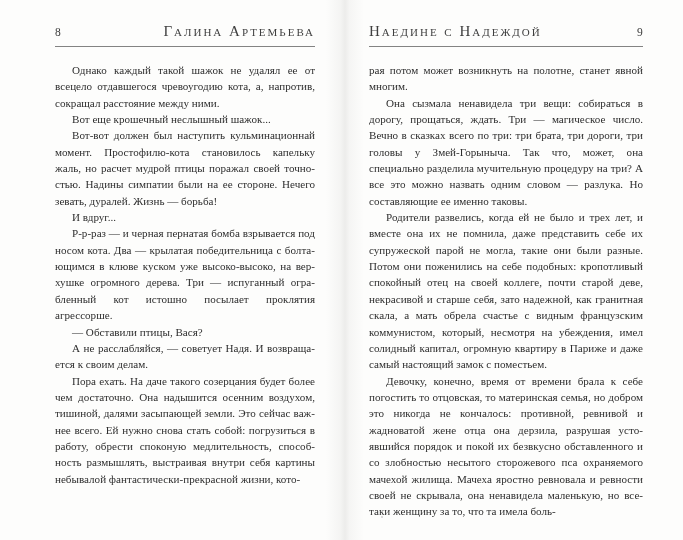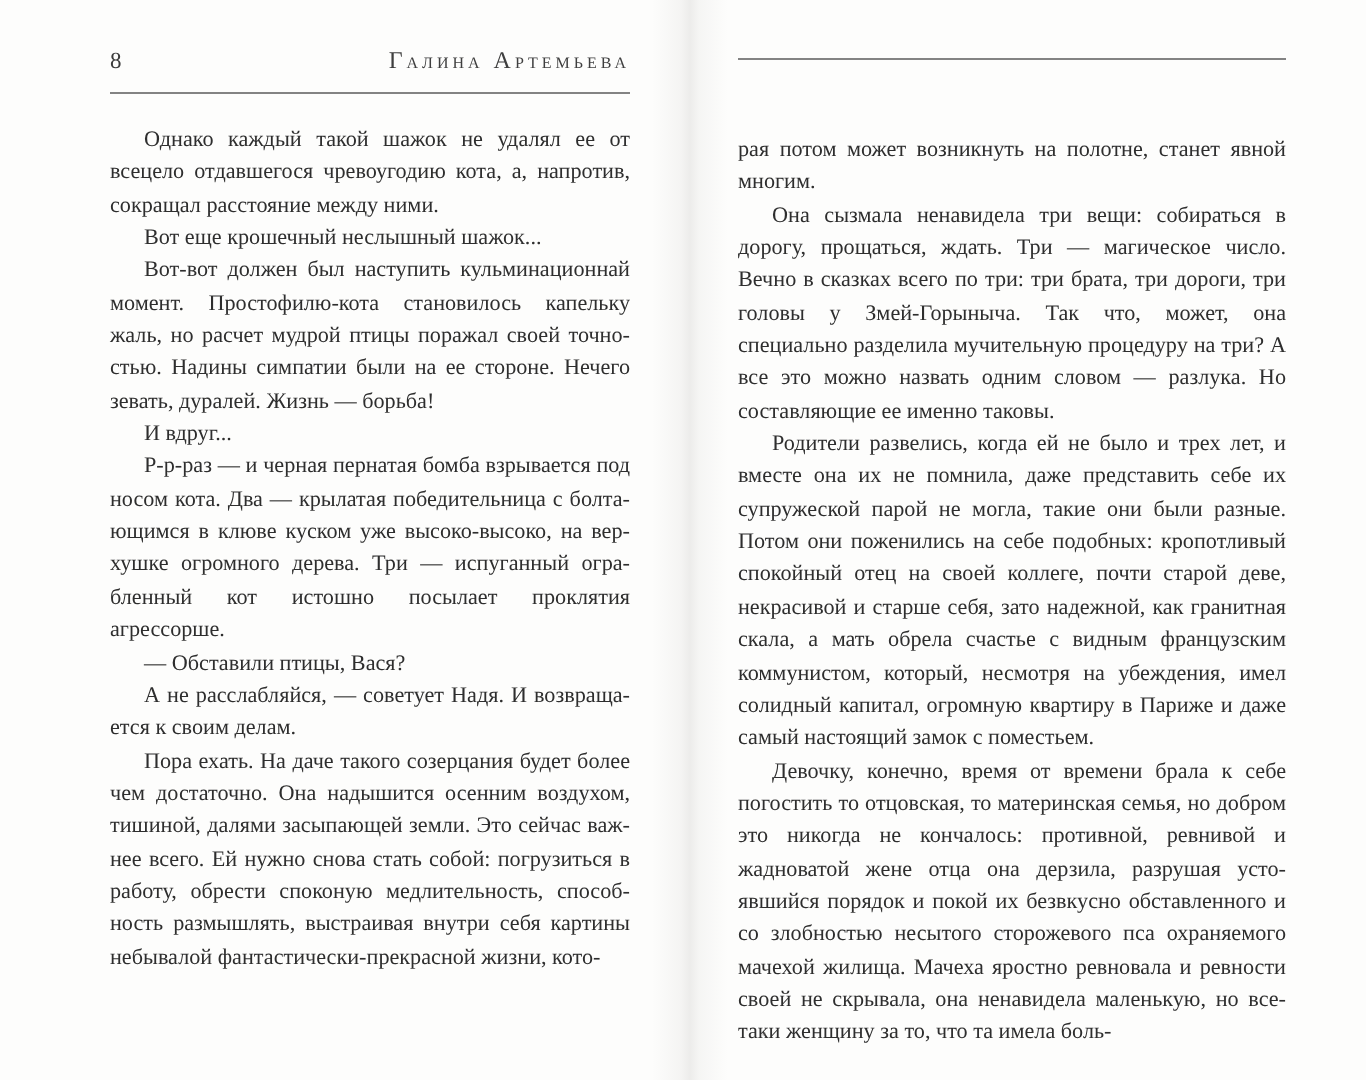--- a/index.html
+++ b/index.html
@@ -69,21 +69,21 @@
   }
 
   .folio {
     font-size: 11.5px;
     color: #3b3b3b;
     letter-spacing: 0.2px;
     line-height: 1;
   }
 
   .runtitle {
-    font-size: 12px;
+    font-size: 15px;
     color: #3f3f3f;
     letter-spacing: 2.0px;
     text-transform: none;
     font-variant: small-caps;
     white-space: nowrap;
     line-height: 1;
   }
 
   .rule {
     height: 1px;
@@ -150,20 +150,24 @@
       <p>И вдруг...</p>
       <p>Р-р-раз — и черная пернатая бомба взрывается под носом кота. Два — крылатая победительница с болта­ющимся в клюве куском уже высоко-высоко, на вер­хушке огромного дерева. Три — испуганный огра­бленный кот истошно посылает проклятия агрессорше.</p>
       <p>— Обставили птицы, Вася?</p>
       <p>А не расслабляйся, — советует Надя. И возвраща­ется к своим делам.</p>
       <p>Пора ехать. На даче такого созерцания будет более чем достаточно. Она надышится осенним воздухом, тишиной, далями засыпающей земли. Это сейчас важ­нее всего. Ей нужно снова стать собой: погрузиться в работу, обрести споконую медлительность, способ­ность размышлять, выстраивая внутри себя картины небывалой фантастически-прекрасной жизни, кото-</p>
     </div>
   </div>
 
   <div class="page right">
     <div class="runhead">
+      <div class="runhead-row">
+        <span class="runtitle">Наедине с Надеждой</span>
+        <span class="folio">9</span>
+      </div>
       <div class="rule"></div>
     </div>
 
     <div class="column">
       <p class="cont">рая потом может возникнуть на полотне, станет явной многим.</p>
       <p>Она сызмала ненавидела три вещи: собираться в дорогу, прощаться, ждать. Три — магическое число. Вечно в сказках всего по три: три брата, три дороги, три головы у Змей-Горыныча. Так что, может, она специально разделила мучительную процедуру на три? А все это можно назвать одним словом — разлука. Но составляющие ее именно таковы.</p>
       <p>Родители развелись, когда ей не было и трех лет, и вместе она их не помнила, даже представить себе их супружеской парой не могла, такие они были разные. Потом они поженились на себе подобных: кропотли­вый спокойный отец на своей коллеге, почти старой деве, некрасивой и старше себя, зато надежной, как гранитная скала, а мать обрела счастье с видным фран­цузским коммунистом, который, несмотря на убежде­ния, имел солидный капитал, огромную квартиру в Париже и даже самый настоящий замок с поместьем.</p>
       <p>Девочку, конечно, время от времени брала к себе погостить то отцовская, то материнская семья, но до­бром это никогда не кончалось: противной, ревнивой и жадноватой жене отца она дерзила, разрушая усто­явшийся порядок и покой их безвкусно обставленного и со злобностью несытого сторожевого пса охраняе­мого мачехой жилища. Мачеха яростно ревновала и ревности своей не скрывала, она ненавидела малень­кую, но все-таки женщину за то, что та имела боль-</p>
     </div>
   </div>

